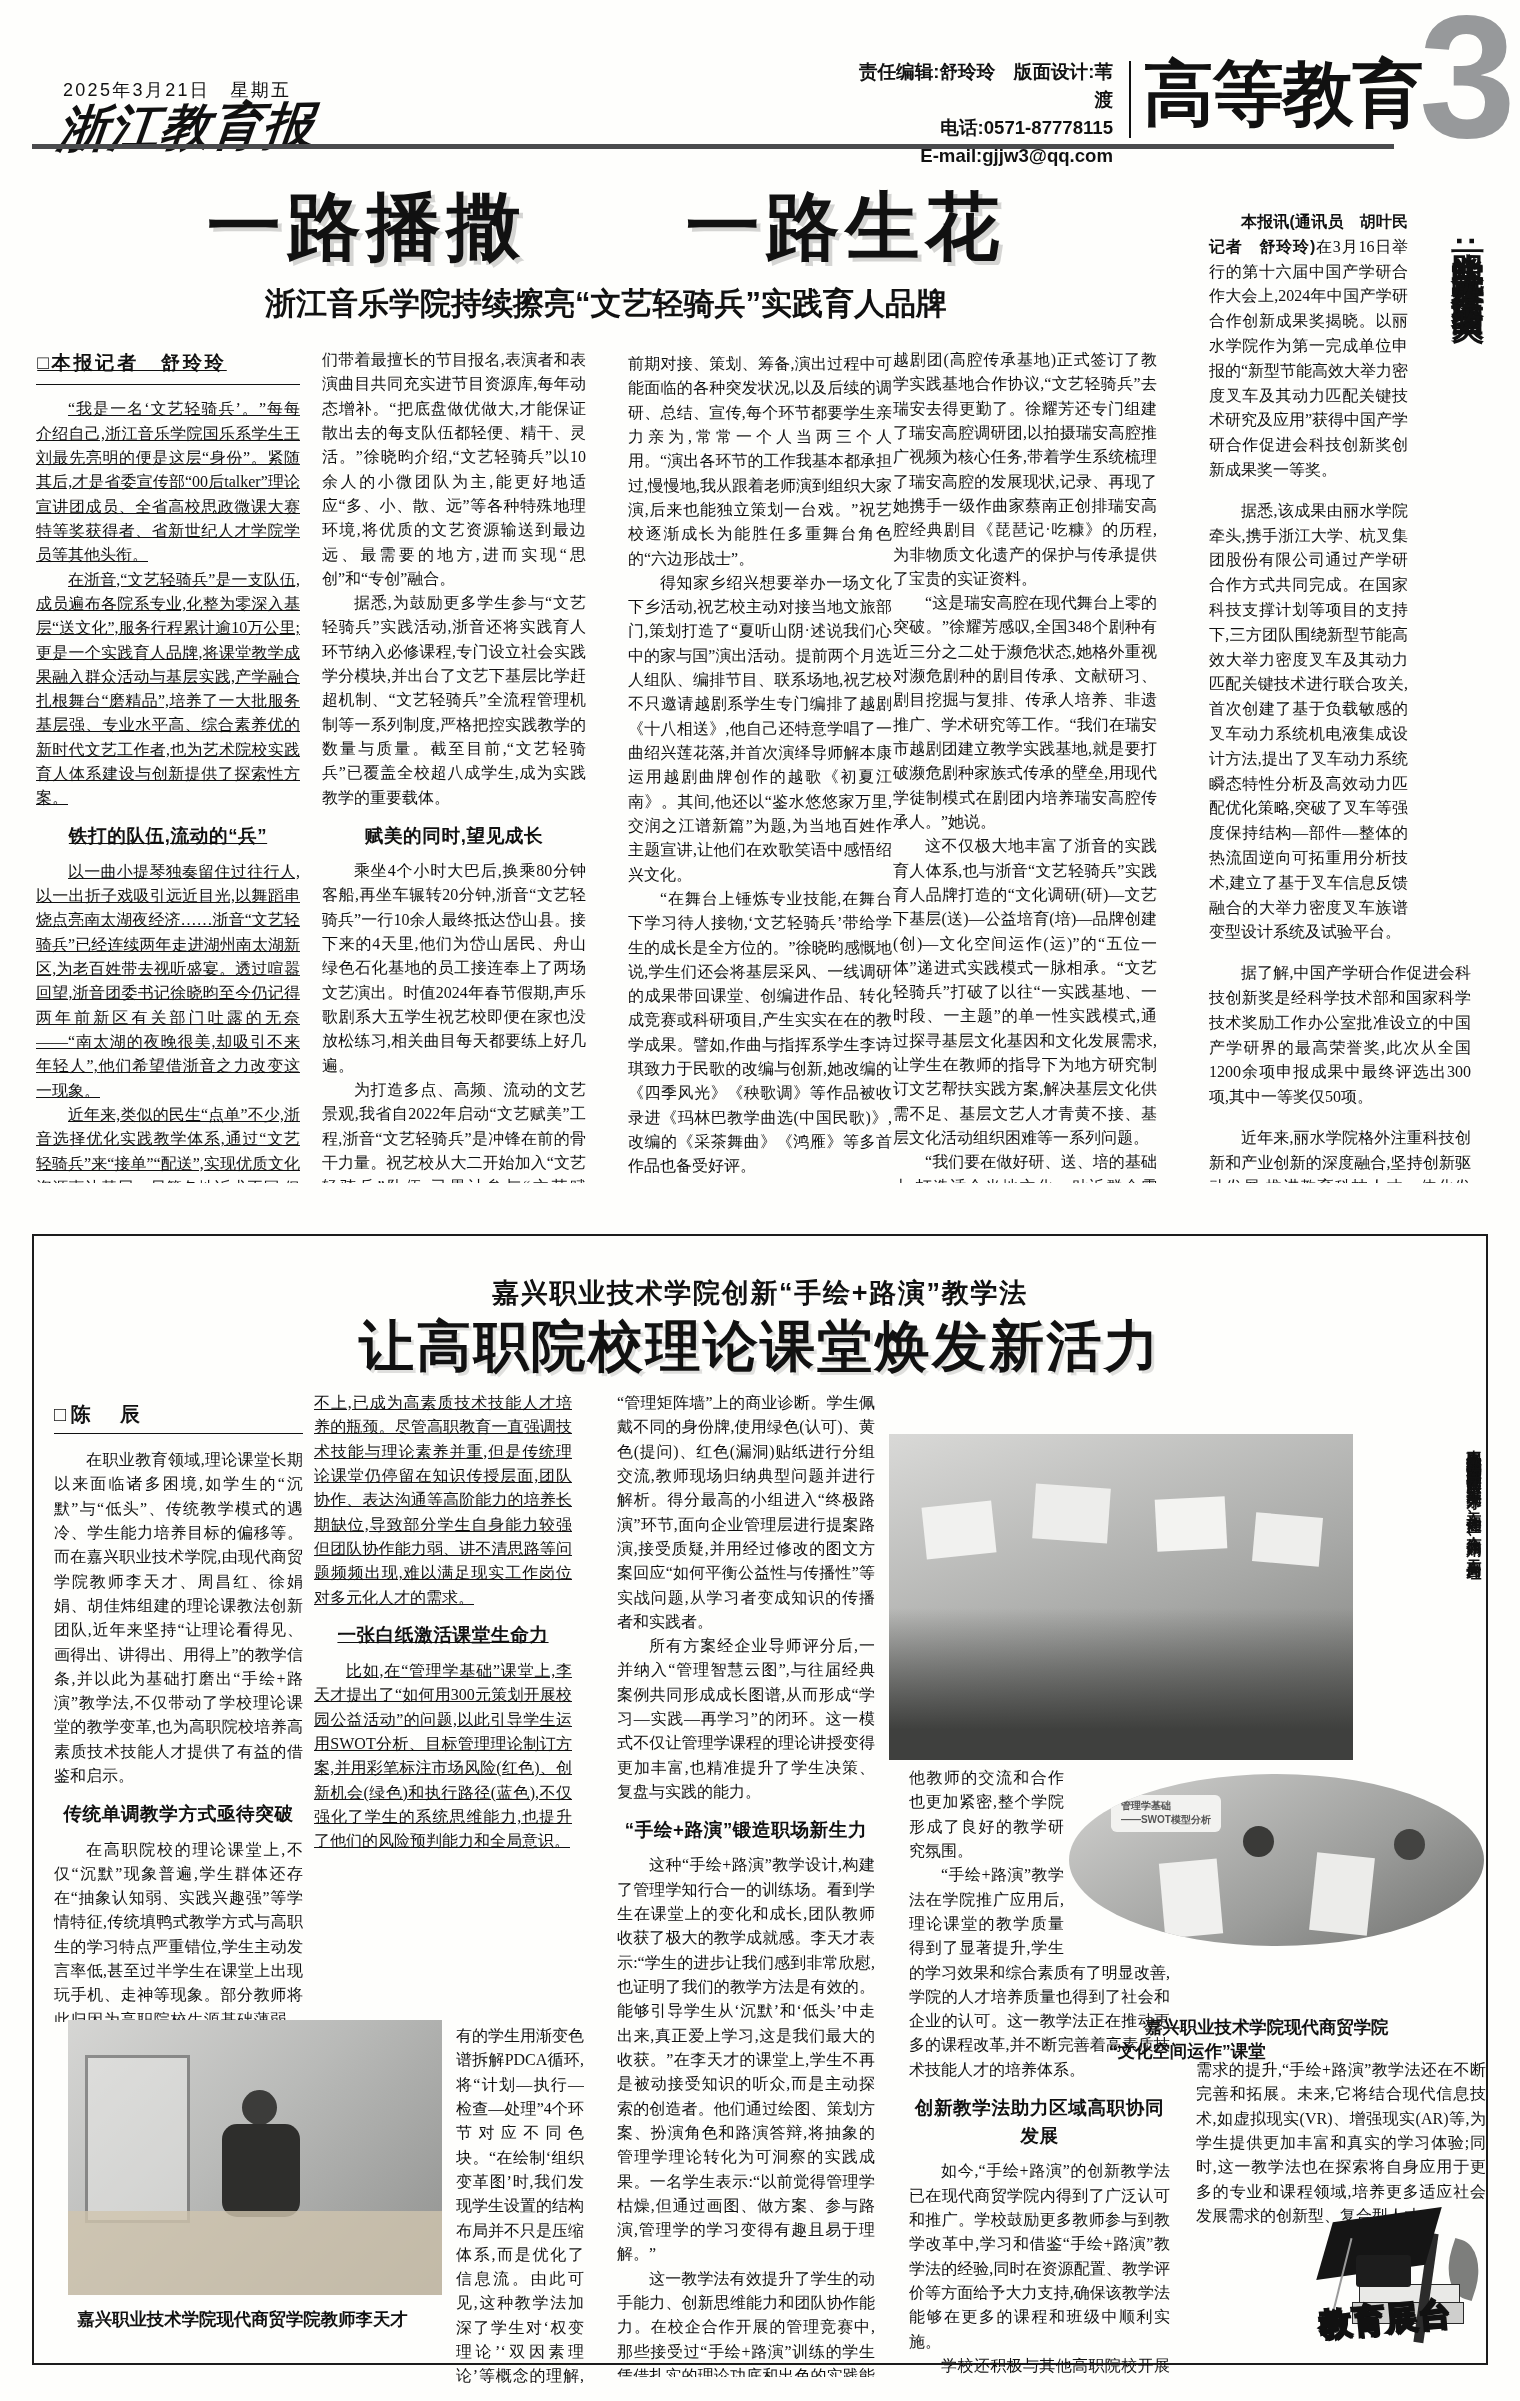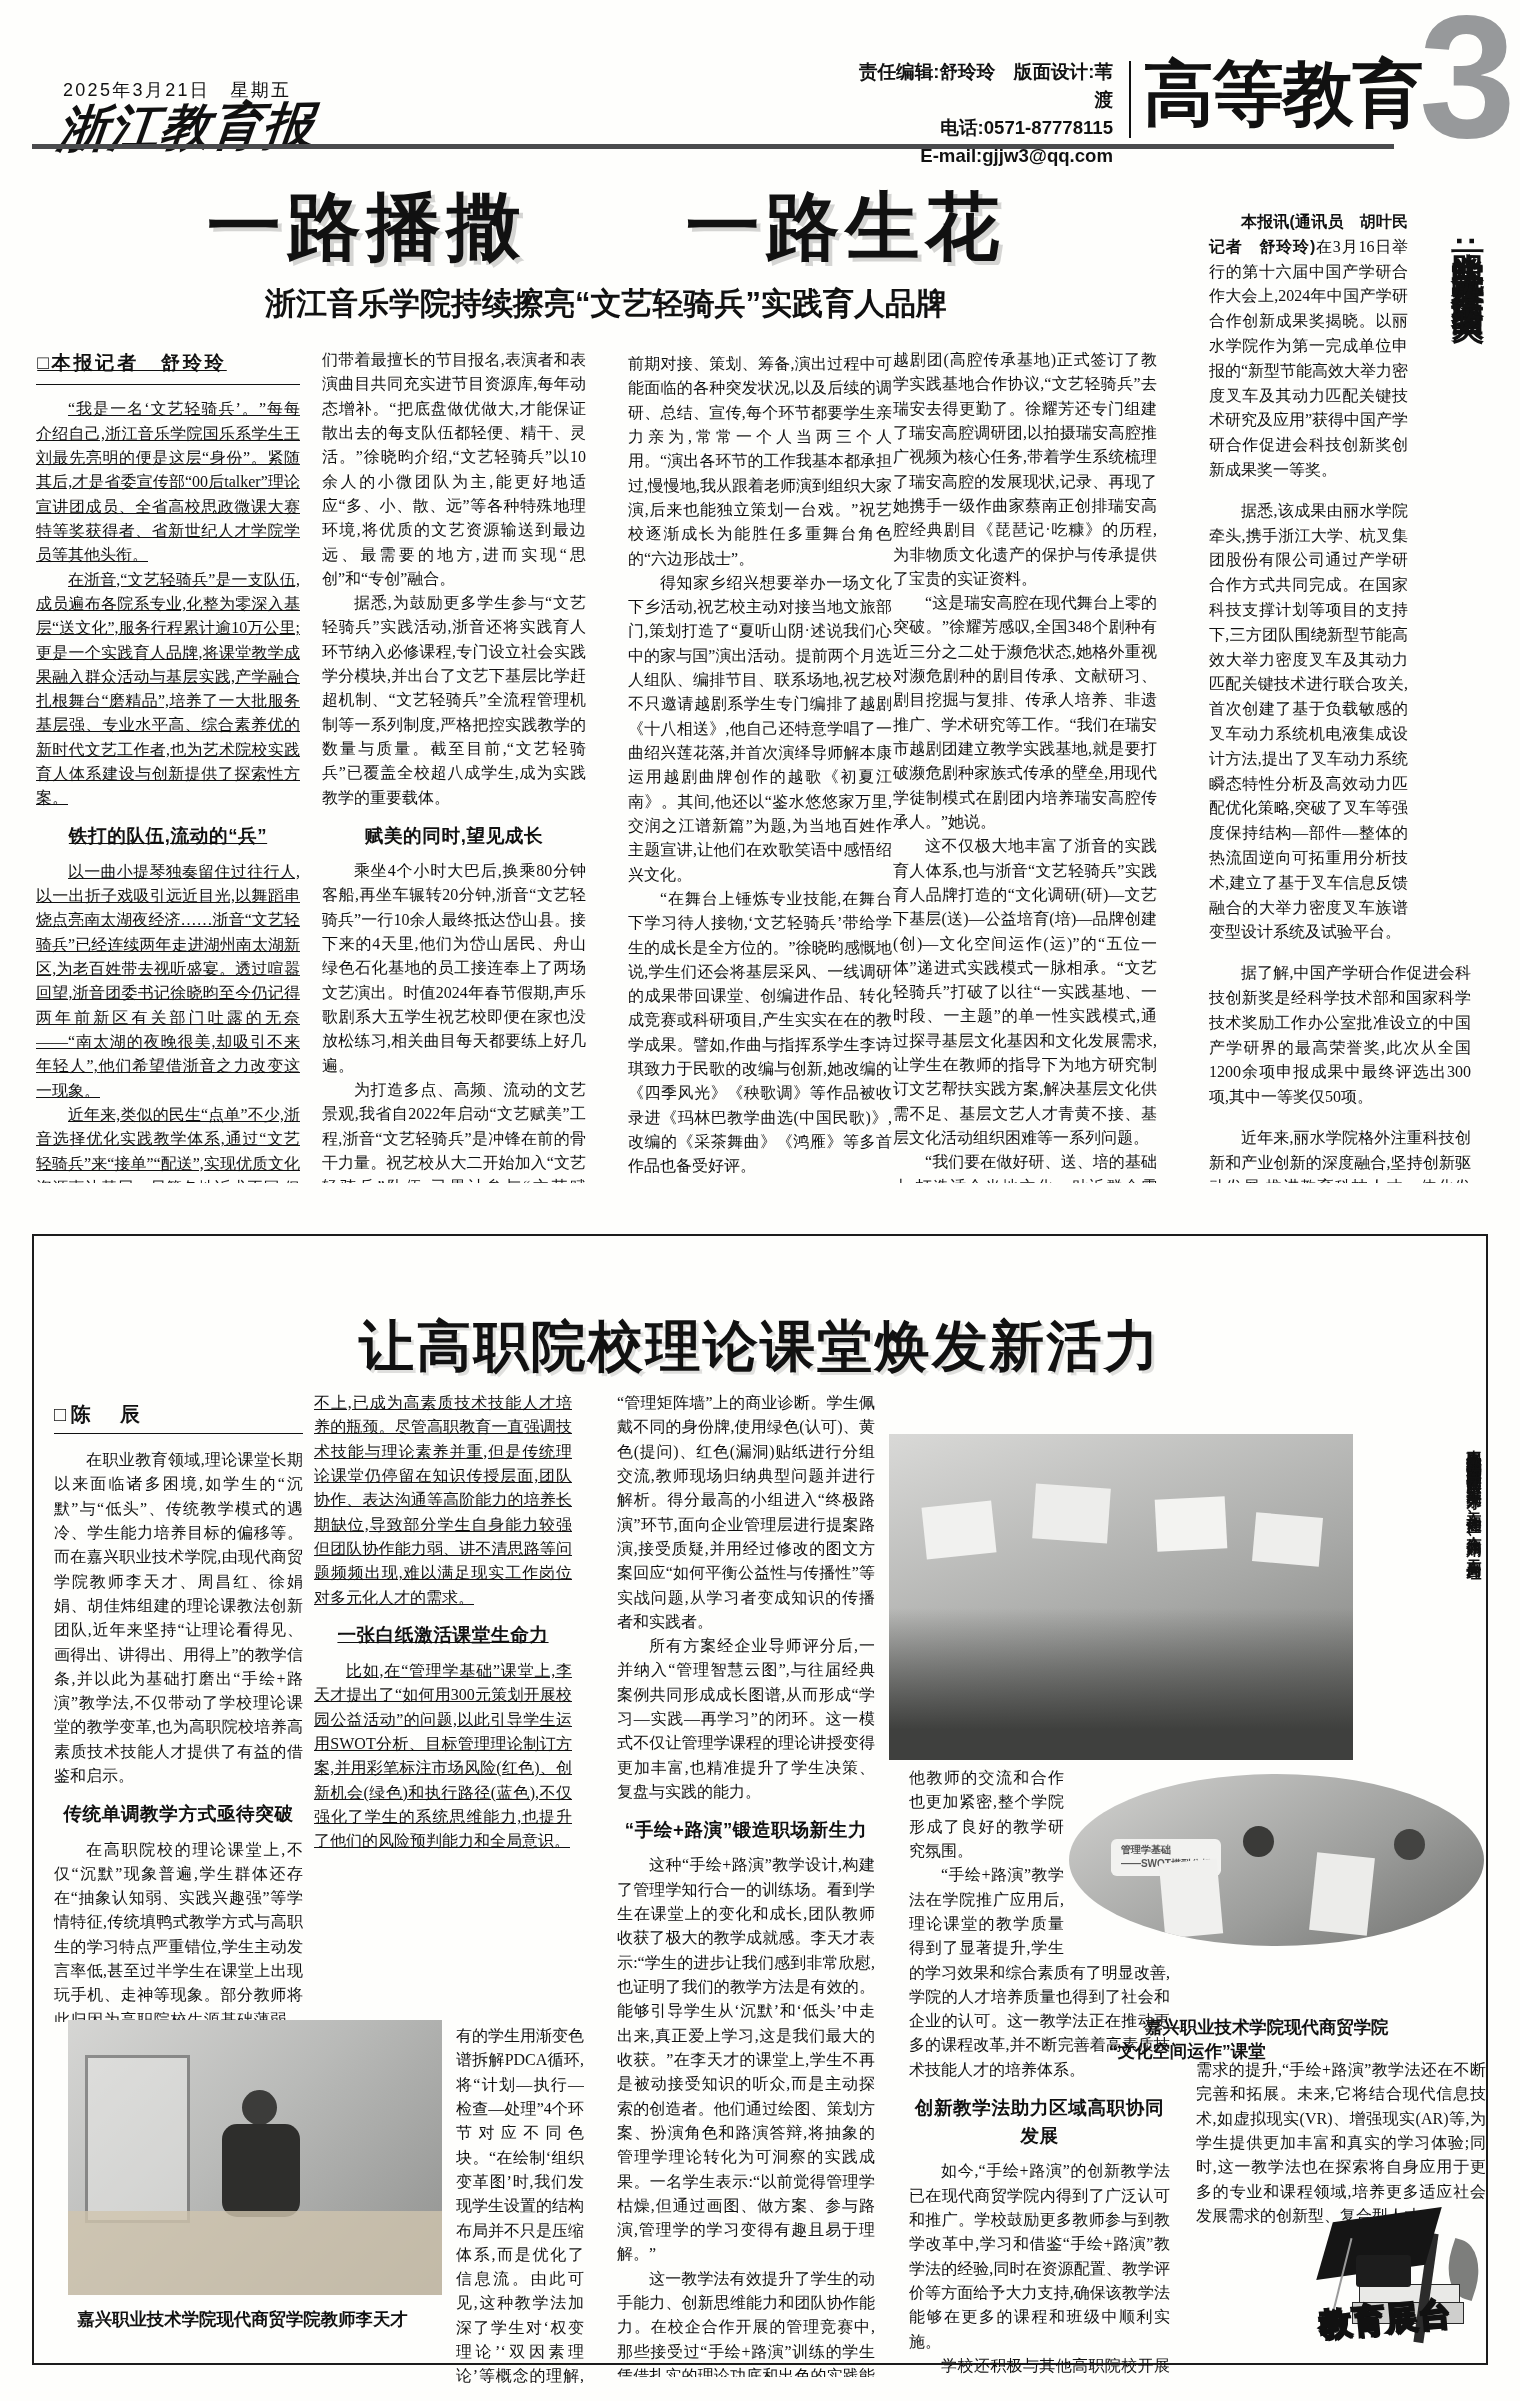--- a/index.html
+++ b/index.html
@@ -48,21 +48,21 @@
   .bbyline{left:20px;top:166px;width:249px;font:700 20px/1.2 "Liberation Sans",sans-serif;
            letter-spacing:4.6px;border-bottom:1.7px solid #111;padding-bottom:7px;}
   
   .photo{position:absolute;overflow:hidden;background:linear-gradient(135deg,#d6d6d4 0%,#b9bab8 45%,#8f908e 100%);}
   .photo .shade{position:absolute;background:#6f706e;}
   .cap{position:absolute;font:700 17.4px/1.4 "Liberation Sans",sans-serif;text-align:center;}
   .vcap{position:absolute;writing-mode:vertical-rl;font:700 15px/1.65 "Liberation Sans",sans-serif;
         letter-spacing:1.2px;text-align:left;}
   .oval{border-radius:50%;}
   .sign{position:absolute;left:10%;top:12%;background:#f2f2f0;border-radius:5.8px;
-        padding:4.6px 10.4px;font:700 10px/1.4 "Liberation Sans",sans-serif;color:#555;margin-top:44px;}
+        padding:4.6px 10.4px;font:700 10px/1.4 "Liberation Sans",sans-serif;color:#555;}
   .wrap-spacer{float:right;width:106px;height:183px;}
   
   #logo{position:absolute;}
   #logo .board{position:absolute;left:35px;top:5.8px;width:110px;height:55px;background:#151515;
                transform:rotate(-8deg) skewX(-24deg);}
   #logo .fez{position:absolute;left:67px;top:45px;width:55px;height:32px;background:#1d1d1d;border-radius:3.5px;}
   #logo .tassel{position:absolute;left:51px;top:27px;width:2.3px;height:87px;background:#9a9a9a;
                 transform:rotate(14deg);}
   #logo .tdot{position:absolute;left:42px;top:110px;width:9.3px;height:12.8px;background:#3a3a3a;border-radius:50%;}
   #logo .book1{position:absolute;left:70px;top:74px;width:99px;height:20px;background:#e9e9e7;border:1.7px solid #2a2a2a;}
@@ -125,20 +125,21 @@
       <p>“我们要在做好研、送、培的基础上,打造适合当地文化、贴近群众需求、符合群众能力的品牌活动。”徐晓昀表示,针对基层文化空间日益增多、运营日益困难等实际问题,学生们还会与基层合作规划文化场地使用、定制运行手册、协助高效运营,真正实现基层文化服务从“送文化”到“种文化”的转变,形成从单一实践到多元培育的“五位一体”递进式文化综合育人新机制。</p>
     </div>
 
   <div class="abs" id="sidebar">
     <div class="v-head">丽水学院:产学研合作『结』出全国大奖</div>
     <p class="lead"><b>本报讯(通讯员　胡叶民　记者　舒玲玲)</b><span>在3月16日举行的第十六届中国产学研合作大会上,2024年中国产学研合作创新成果奖揭晓。以丽水学院作为第一完成单位申报的“新型节能高效大举力密度叉车及其动力匹配关键技术研究及应用”获得中国产学研合作促进会科技创新奖创新成果奖一等奖。</span></p>
     <span><p>据悉,该成果由丽水学院牵头,携手浙江大学、杭叉集团股份有限公司通过产学研合作方式共同完成。在国家科技支撑计划等项目的支持下,三方团队围绕新型节能高效大举力密度叉车及其动力匹配关键技术进行联合攻关,首次创建了基于负载敏感的叉车动力系统机电液集成设计方法,提出了叉车动力系统瞬态特性分析及高效动力匹配优化策略,突破了叉车等强度保持结构—部件—整体的热流固逆向可拓重用分析技术,建立了基于叉车信息反馈融合的大举力密度叉车族谱变型设计系统及试验平台。</p><p>据了解,中国产学研合作促进会科技创新奖是经科学技术部和国家科学技术奖励工作办公室批准设立的中国产学研界的最高荣誉奖,此次从全国1200余项申报成果中最终评选出300项,其中一等奖仅50项。</p><p>近年来,丽水学院格外注重科技创新和产业创新的深度融合,坚持创新驱动发展,推进教育科技人才一体化发展,在产学研科技成果转化方面探索出了新模式、新途径。截至目前,该项目已获得国内首台(套)重大技术装备1项、发明专利51项、国家标准21项、行业标准9项等成果,产品远销186个国家和地区。</p></span>
   </div>
 
   <div class="abs" id="bottom">
+    <div class="abs bkicker">嘉兴职业技术学院创新“手绘+路演”教学法</div>
     <div class="abs bhead">让高职院校理论课堂焕发新活力</div>
     <div class="abs bbyline">□陈　辰</div>
 
     <div class="col" style="left:20px;top:212px;width:249px;height:574px;">
         <p>在职业教育领域,理论课堂长期以来面临诸多困境,如学生的“沉默”与“低头”、传统教学模式的遇冷、学生能力培养目标的偏移等。而在嘉兴职业技术学院,由现代商贸学院教师李天才、周昌红、徐娟娟、胡佳炜组建的理论课教法创新团队,近年来坚持“让理论看得见、画得出、讲得出、用得上”的教学信条,并以此为基础打磨出“手绘+路演”教学法,不仅带动了学校理论课堂的教学变革,也为高职院校培养高素质技术技能人才提供了有益的借鉴和启示。</p>
         <h3>传统单调教学方式亟待突破</h3>
         <p>在高职院校的理论课堂上,不仅“沉默”现象普遍,学生群体还存在“抽象认知弱、实践兴趣强”等学情特征,传统填鸭式教学方式与高职生的学习特点严重错位,学生主动发言率低,甚至过半学生在课堂上出现玩手机、走神等现象。部分教师将此归因为高职院校生源基础薄弱、学生不愿学,却忽视了教学方式的适切性。</p>
       </div>
     <div class="col" style="left:280px;top:155px;width:258px;height:629px;text-decoration:underline;">
         <p class="cont">不上,已成为高素质技术技能人才培养的瓶颈。尽管高职教育一直强调技术技能与理论素养并重,但是传统理论课堂仍停留在知识传授层面,团队协作、表达沟通等高阶能力的培养长期缺位,导致部分学生自身能力较强但团队协作能力弱、讲不清思路等问题频频出现,难以满足现实工作岗位对多元化人才的需求。</p>

